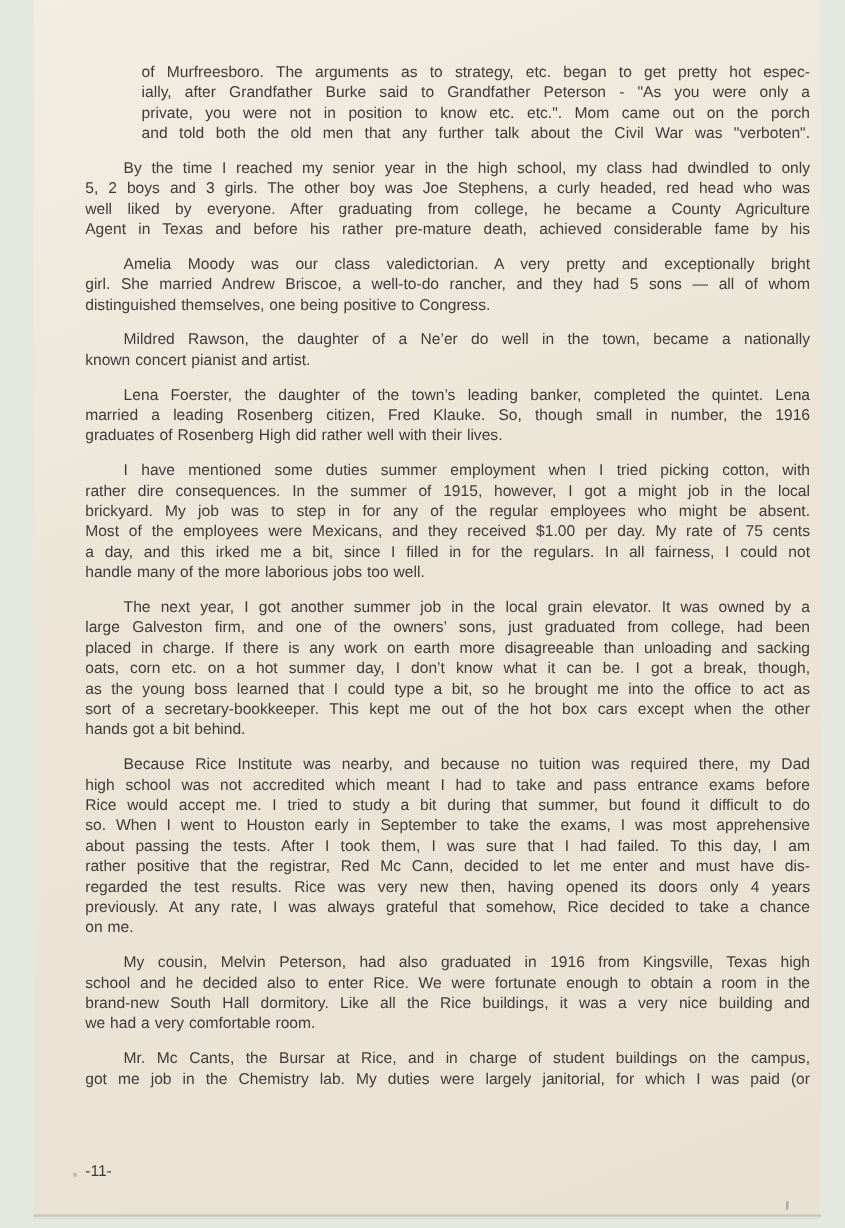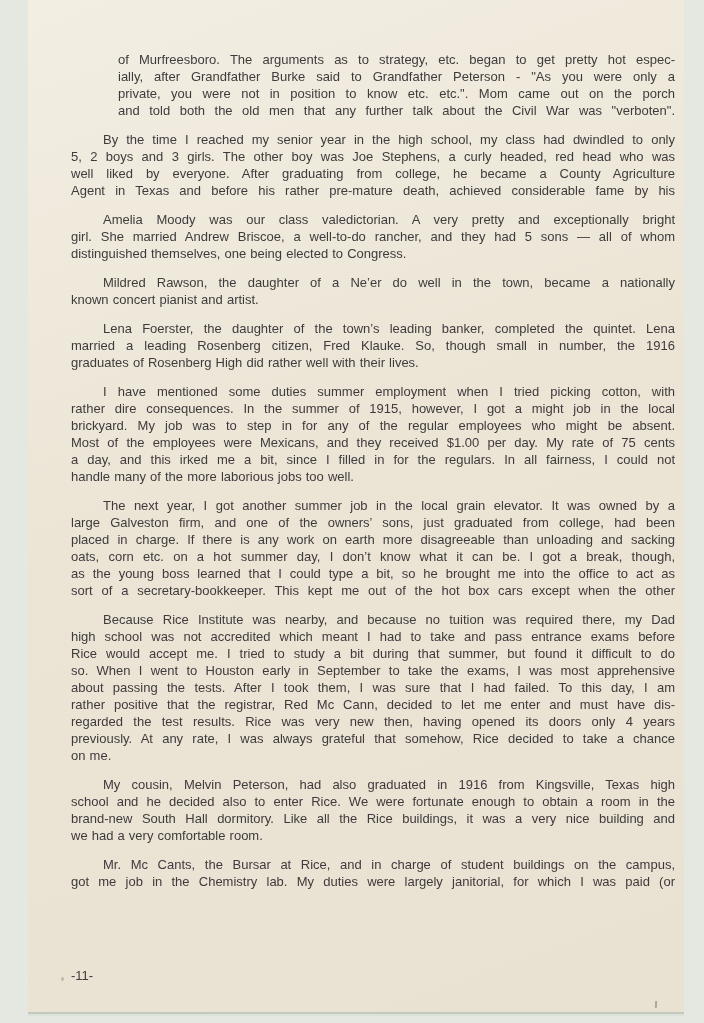--- a/index.html
+++ b/index.html
@@ -82,21 +82,21 @@
       </div>
       <div class="para indent">
         <div class="line">By the time I reached my senior year in the high school, my class had dwindled to only</div>
         <div class="line">5, 2 boys and 3 girls. The other boy was Joe Stephens, a curly headed, red head who was</div>
         <div class="line">well liked by everyone. After graduating from college, he became a County Agriculture</div>
         <div class="line">Agent in Texas and before his rather pre-mature death, achieved considerable fame by his</div>
       </div>
       <div class="para indent">
         <div class="line">Amelia Moody was our class valedictorian.  A very pretty and exceptionally bright</div>
         <div class="line">girl.  She married Andrew Briscoe, a well-to-do rancher, and they had 5 sons — all of whom</div>
-        <div class="line last">distinguished themselves, one being elected to Congress.</div>
+        <div class="line last">distinguished themselves, one being positive to Congress.</div>
       </div>
       <div class="para indent">
         <div class="line">Mildred Rawson, the daughter of a Ne’er do well in the town, became a nationally</div>
         <div class="line last">known concert pianist and artist.</div>
       </div>
       <div class="para indent">
         <div class="line">Lena Foerster, the daughter of the town’s leading banker, completed the quintet. Lena</div>
         <div class="line">married a leading Rosenberg citizen, Fred Klauke. So, though small in number, the 1916</div>
         <div class="line last">graduates of Rosenberg High did rather well with their lives.</div>
       </div>
@@ -108,20 +108,21 @@
         <div class="line">a day, and this irked me a bit, since I filled in for the regulars. In all fairness, I could not</div>
         <div class="line last">handle many of the more laborious jobs too well.</div>
       </div>
       <div class="para indent">
         <div class="line">The next year, I got another summer job in the local grain elevator. It was owned by a</div>
         <div class="line">large Galveston firm, and one of the owners’ sons, just graduated from college, had been</div>
         <div class="line">placed in charge. If there is any work on earth more disagreeable than unloading and sacking</div>
         <div class="line">oats, corn etc. on a hot summer day, I don’t know what it can be. I got a break, though,</div>
         <div class="line">as the young boss learned that I could type a bit, so he brought me into the office to act as</div>
         <div class="line">sort of a secretary-bookkeeper. This kept me out of the hot box cars except when the other</div>
+        <div class="line last">hands got a bit behind.</div>
       </div>
       <div class="para indent">
         <div class="line">Because Rice Institute was nearby, and because no tuition was required there, my Dad</div>
         <div class="line">high school was not accredited which meant I had to take and pass entrance exams before</div>
         <div class="line">Rice would accept me. I tried to study a bit during that summer, but found it difficult to do</div>
         <div class="line">so.  When I went to Houston early in September to take the exams, I was most apprehensive</div>
         <div class="line">about passing the tests. After I took them, I was sure that I had failed. To this day, I am</div>
         <div class="line">rather positive that the registrar, Red Mc Cann, decided to let me enter and must have dis-</div>
         <div class="line">regarded the test results. Rice was very new then, having opened its doors only 4 years</div>
         <div class="line">previously. At any rate, I was always grateful that somehow, Rice decided to take a chance</div>

